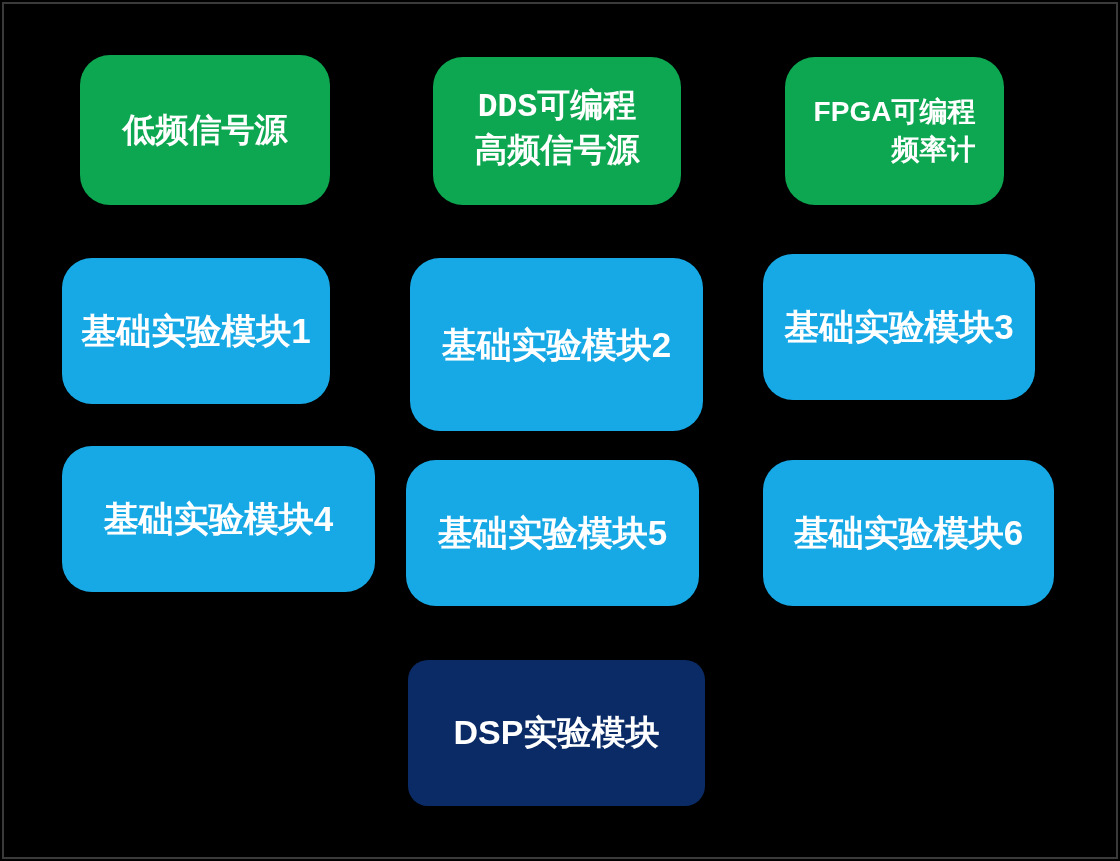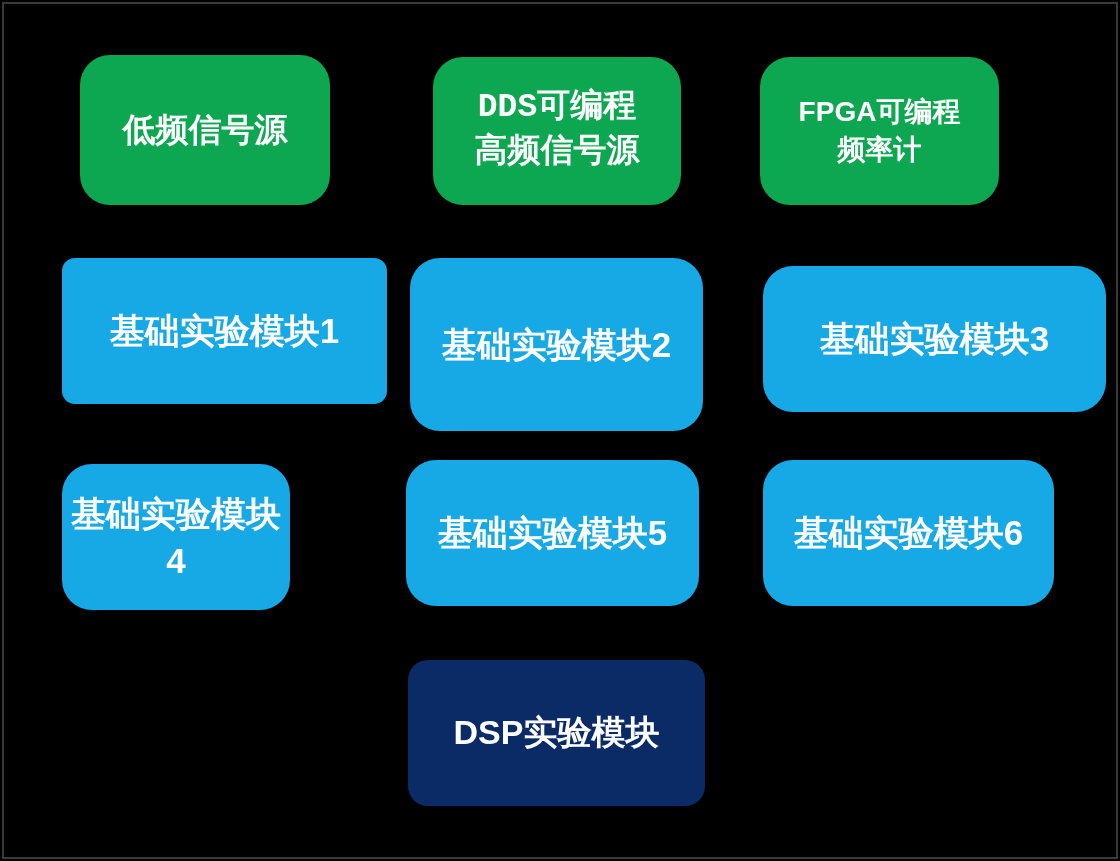--- a/index.html
+++ b/index.html
@@ -47,29 +47,29 @@
   }
   .dsp {
     background: #0B2B67;
     font-size: 34px;
     border-radius: 20px;
   }
 
   
   #src-0 { left: 80px;  top: 55px; width: 250px; height: 150px; }
   #src-1 { left: 433px; top: 57px; width: 248px; height: 148px; font-family: Liberation Mono, monospace; }
-  #src-2 { left: 760px; top: 57px; width: 239px; height: 148px; }
+  #src-2 { left: 785px; top: 57px; width: 219px; height: 148px; text-align: right; }
 
   
-  #mod-0 { left: 62px;  top: 258px; width: 325px; height: 146px; border-radius: 13px; }
+  #mod-0 { left: 62px;  top: 258px; width: 268px; height: 146px; }
   #mod-1 { left: 410px; top: 258px; width: 293px; height: 173px; }
-  #mod-2 { left: 763px; top: 266px; width: 343px; height: 146px; }
+  #mod-2 { left: 763px; top: 254px; width: 272px; height: 146px; }
 
   
-  #mod-3 { left: 62px;  top: 464px; width: 228px; height: 146px; }
+  #mod-3 { left: 62px;  top: 446px; width: 313px; height: 146px; }
   #mod-4 { left: 406px; top: 460px; width: 293px; height: 146px; }
   #mod-5 { left: 763px; top: 460px; width: 291px; height: 146px; }
 
   
   #dsp-0 { left: 408px; top: 660px; width: 297px; height: 146px; }
 </style>
 </head>
 <body>
 
 <div class="frame"></div>

